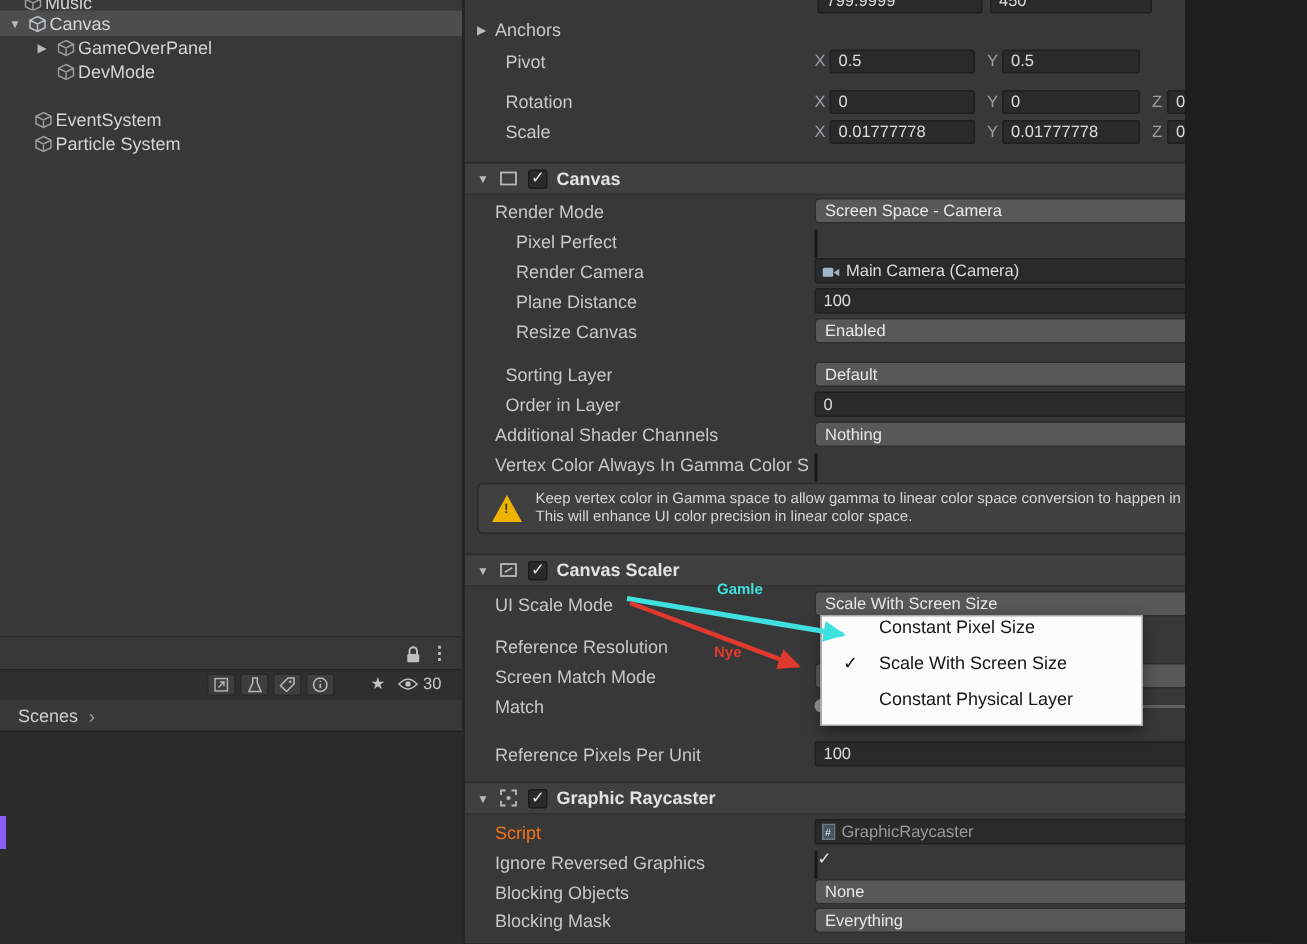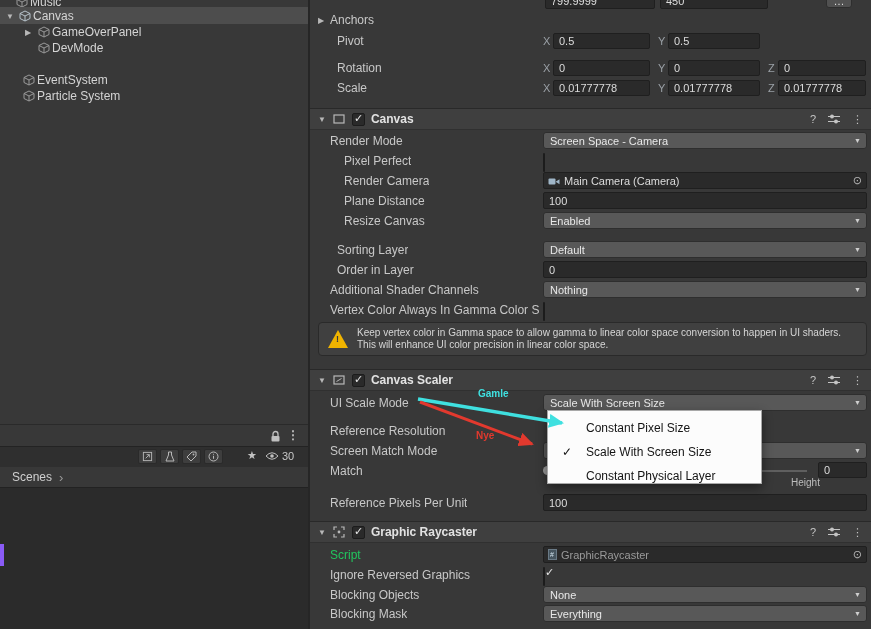--- a/index.html
+++ b/index.html
@@ -1,16 +1,16 @@
 <!DOCTYPE html>
 <html><head>
 <meta charset="utf-8">
 <style>
   html,body{margin:0;padding:0;background:#1e1e1e;}
-  .app{position:relative;width:871px;height:629px;background:#383838;overflow:hidden;
+  .app{position:relative;width:790px;height:629px;background:#383838;overflow:hidden;
        font-family:"Liberation Sans",sans-serif;color:#c8c8c8;}
   svg{display:block}
 
   
   .hier{position:absolute;left:0;top:0;width:310px;height:629px;background:#383838;
         border-right:2px solid #262626;box-sizing:border-box;}
   .h-row{position:absolute;left:0;right:0;height:16px;font-size:12px;color:#d4d4d4;}
   .h-row.sel{background:#4d4d4d;}
   .h-row .tri{position:absolute;top:50%;transform:translateY(-50%);font-size:8px;color:#b8b8b8;}
   .h-row .cube{position:absolute;top:50%;transform:translateY(-50%);}
@@ -29,21 +29,21 @@
          display:flex;align-items:center;padding-left:12px;gap:7px;font-size:12px;color:#cfcfcf;box-sizing:border-box;}
   .crumb .chev{color:#9a9a9a;font-size:13px;}
   .pcontent{position:absolute;top:488px;left:0;right:0;bottom:0;background:#2b2b2b;}
   .accent{position:absolute;left:0;top:56px;width:4px;height:22px;background:#8a5bf6;}
 
   
   .insp{position:absolute;left:310px;top:0;width:561px;height:629px;background:#383838;}
   .i-row{position:absolute;left:0;right:0;height:20px;}
   .i-label{position:absolute;left:20px;top:50%;transform:translateY(-50%);font-size:12px;color:#c8c8c8;
            white-space:nowrap;max-width:206px;overflow:hidden;}
-  .i-label.ind{left:34px;} .i-label.ind2{left:27px;} .i-label.dim{color:#22c55e;}
+  .i-label.ind{left:34px;} .i-label.ind2{left:27px;} .i-label.dim{color:#f97316;}
   .fold{position:absolute;left:8px;top:50%;transform:translateY(-50%);font-size:8px;color:#b8b8b8;}
 
   .dropdown{position:absolute;left:233px;right:4px;top:1px;height:17px;background:#585858;
             border:1px solid #2e2e2e;border-radius:3px;display:flex;align-items:center;
             padding:0 18px 0 6px;font-size:11px;color:#e8e8e8;box-sizing:border-box;}
   .dd-arrow{position:absolute;right:5px;top:4px;font-size:7px;color:#d0d0d0;line-height:1;}
   .tfield{background:#2a2a2a;border:1px solid #1f1f1f;border-radius:2px;display:flex;align-items:center;
           padding:0 5px;font-size:11px;color:#dcdcdc;box-sizing:border-box;white-space:nowrap;overflow:hidden;}
   .fullfield{position:absolute;left:233px;right:4px;top:1px;height:17px;}
   .axis-l{position:absolute;top:50%;transform:translateY(-50%);font-size:11px;color:#9aa0a6;}
@@ -77,21 +77,21 @@
   .mini{position:absolute;font-size:10px;color:#bdbdbd;white-space:nowrap;}
   .slider-track{position:absolute;left:235px;top:470px;width:262px;height:2px;background:#5f5f5f;}
   .slider-knob{position:absolute;left:233px;top:466px;width:9px;height:9px;border-radius:50%;background:#9a9a9a;}
 
   .morebtn{position:absolute;left:516px;top:-7px;width:26px;height:15px;background:#515151;border:1px solid #2e2e2e;
            border-radius:3px;color:#ddd;font-size:11px;display:flex;align-items:center;justify-content:center;box-sizing:border-box;}
 
   
   .popup{position:absolute;left:547px;top:410px;width:213px;height:72px;background:#fcfcfc;
          border:1px solid #a8a8a8;box-shadow:0 4px 10px rgba(0,0,0,.45);z-index:40;}
-  .menu-item{height:24px;display:flex;align-items:flex-end;font-size:12px;color:#141414;}
+  .menu-item{height:24px;display:flex;align-items:flex-start;font-size:12px;color:#141414;}
   .menu-check{width:38px;display:flex;justify-content:center;font-size:12px;color:#141414;flex:none;}
   .menu-label{flex:1;white-space:nowrap;}
 
   
   .annsvg{position:absolute;left:0;top:0;z-index:55;pointer-events:none;}
   .ann{position:absolute;z-index:60;font-weight:bold;font-size:10px;pointer-events:none;}
 </style>
 </head>
 <body>
 

